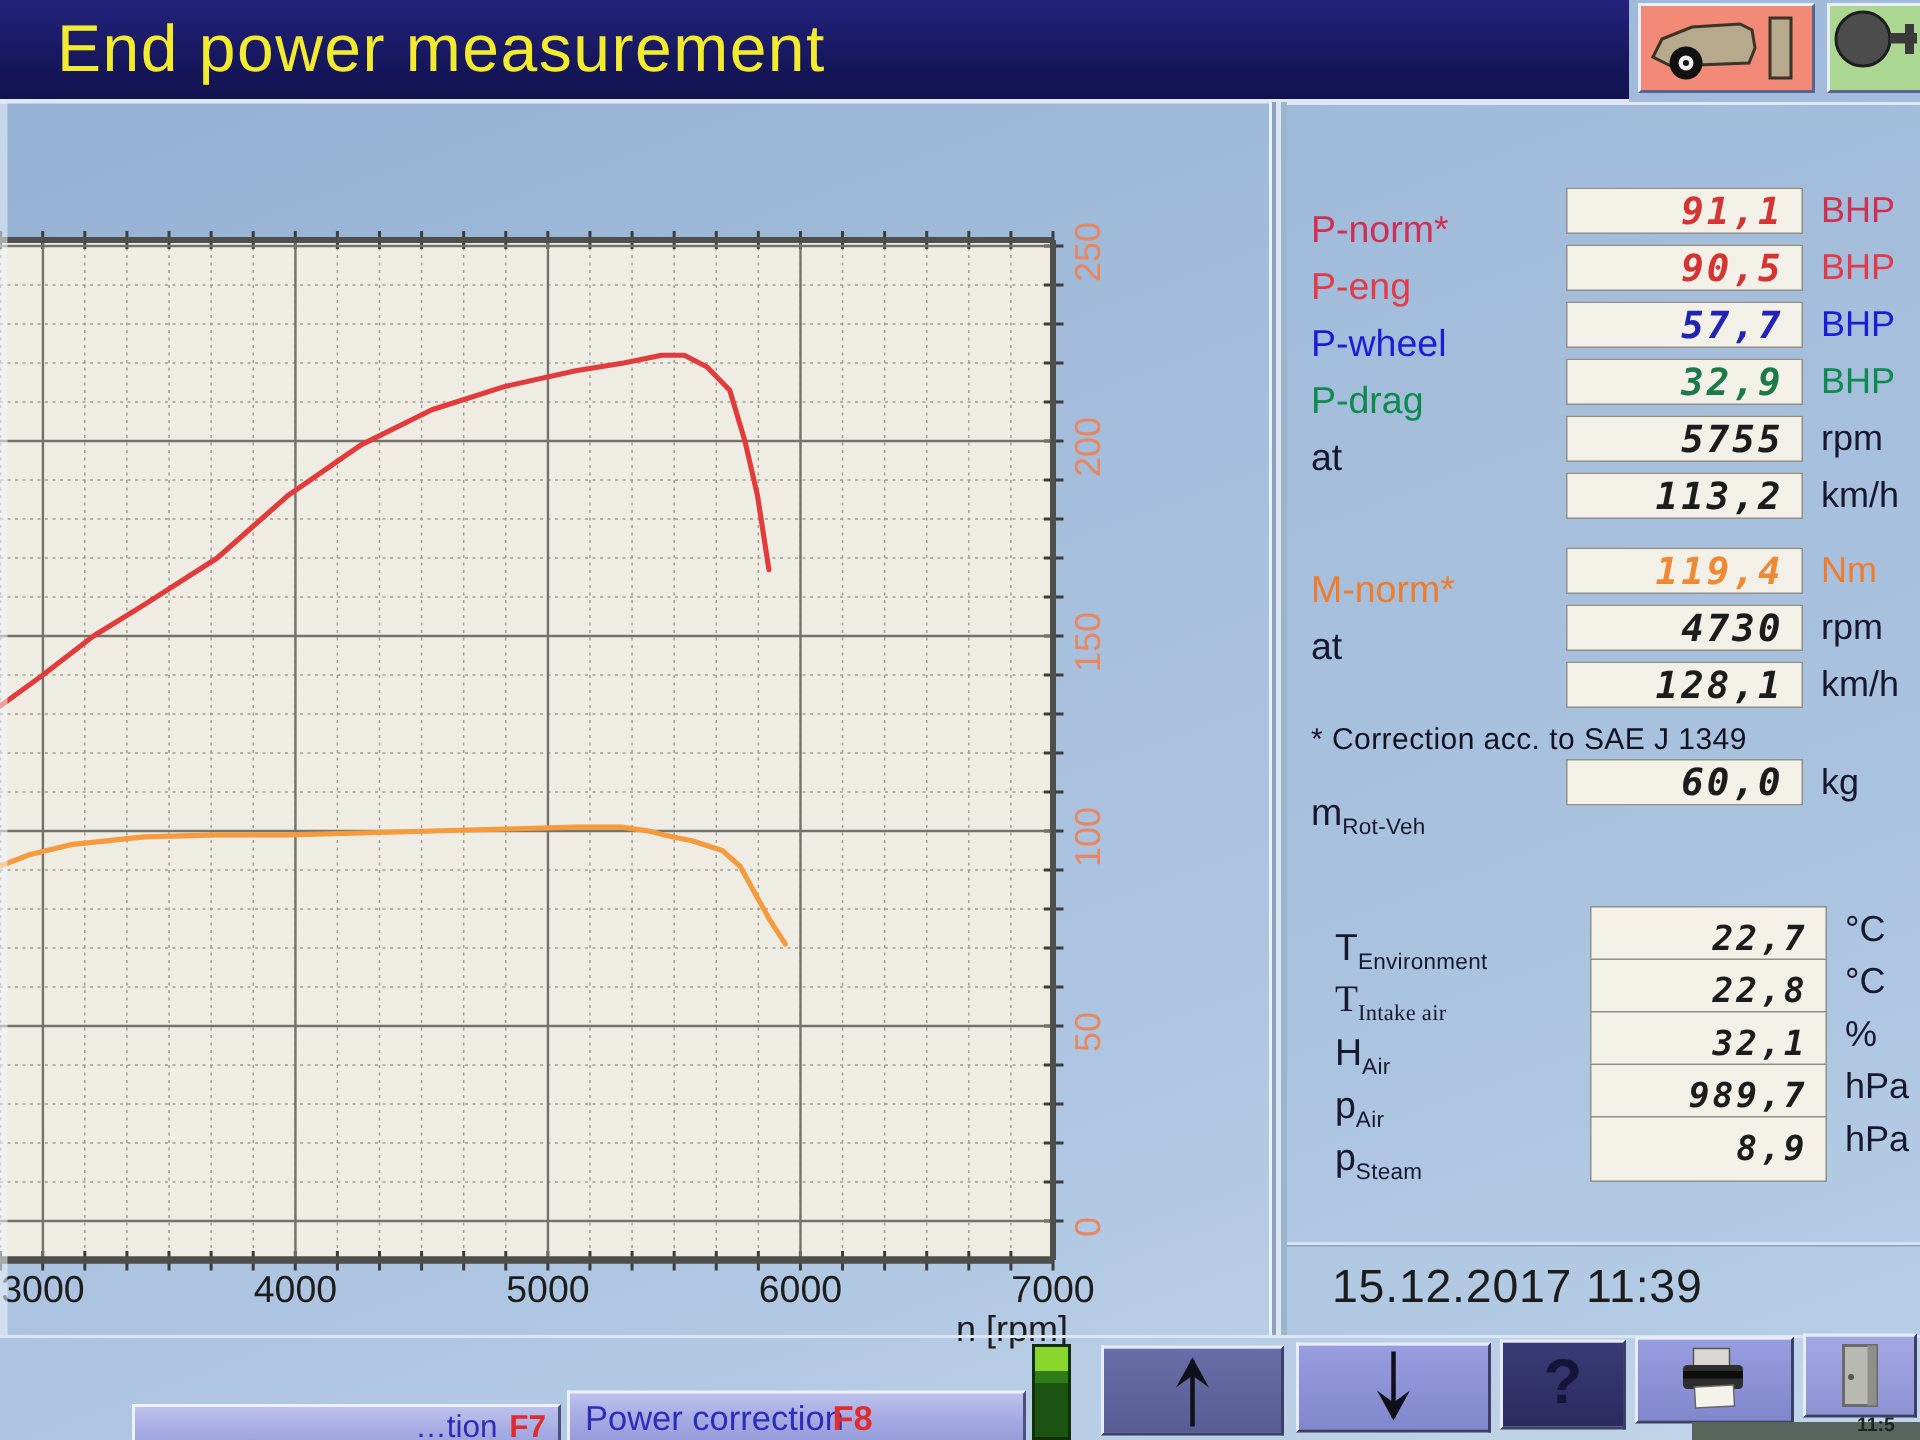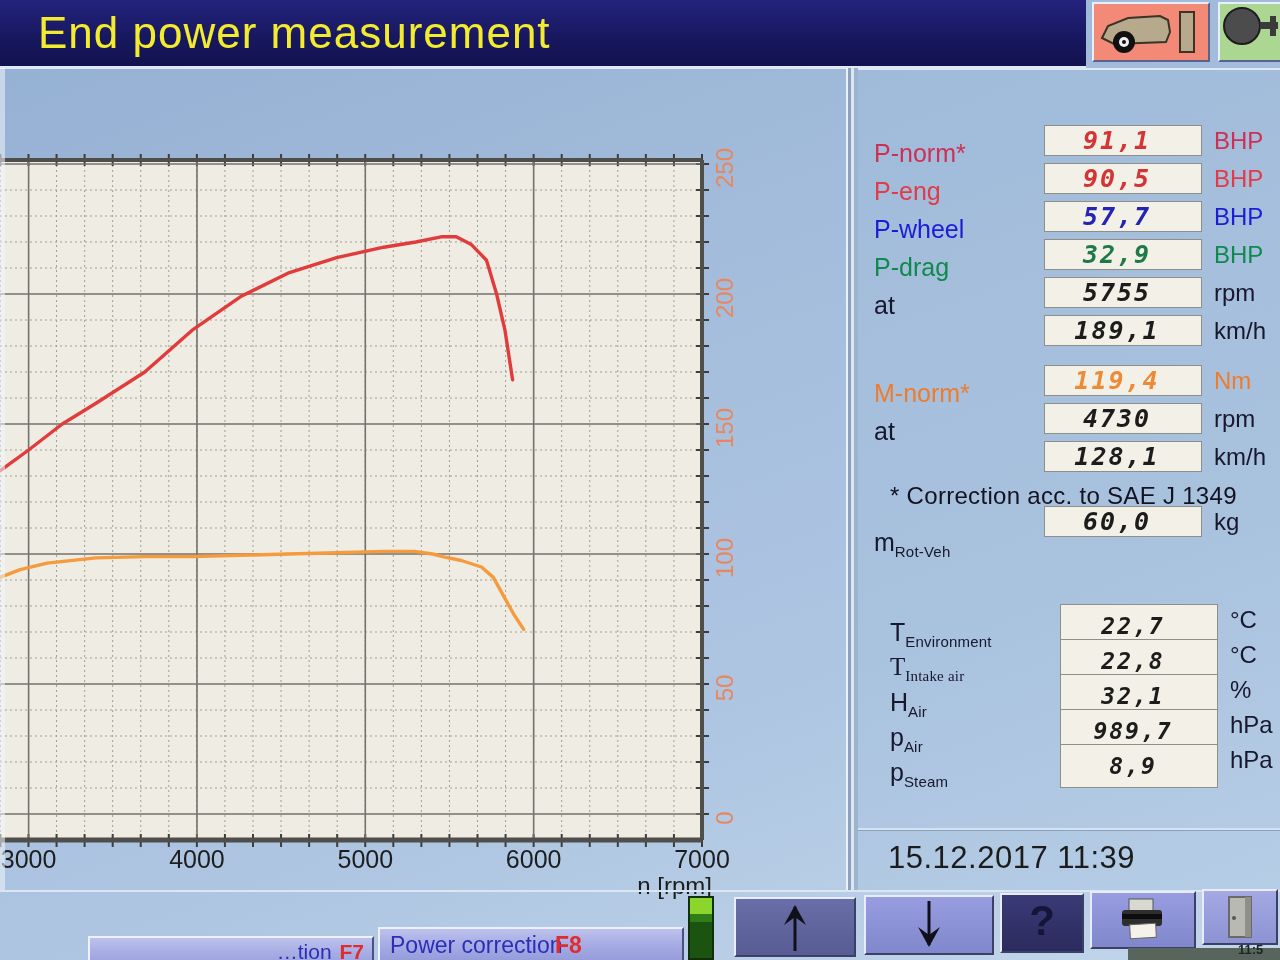--- a/index.html
+++ b/index.html
@@ -35,30 +35,30 @@
     background:linear-gradient(160deg,#a0bbda 0%,#a9c2de 60%,#b6cde6 100%);
     border-top:2px solid #dfe9f4;box-sizing:border-box;
   }
   .panel-header{position:absolute;left:16px;color:#13132b;font-size:31px;letter-spacing:.3px;}
   #max-header{top:10px;}
   #env-header{top:500px;}
   #max-rows-1{position:absolute;left:16px;top:55px;width:400px;}
   #max-rows-2{position:absolute;left:16px;top:295px;width:400px;}
   #mrot-row{position:absolute;left:16px;top:436px;width:400px;height:40px;}
   #env-rows{position:absolute;left:32px;top:534px;width:400px;}
-  #correction-note{position:absolute;left:32px;top:412px;font-size:24px;color:#121222;letter-spacing:.3px;}
+  #correction-note{position:absolute;left:16px;top:412px;font-size:20px;color:#121222;letter-spacing:.3px;}
   .vrow{position:relative;height:38px;}
   .vrow.env{height:35px;}
   .vlabel{position:absolute;left:0;top:14px;font-size:25px;white-space:nowrap;}
   .vlabel .sub{font-size:15px;vertical-align:-6px;letter-spacing:.2px;}
   .vbox{
     position:absolute;left:170px;top:0;width:158px;height:31px;
     background:#f3f0e8;border:1px solid #8f8f89;box-sizing:border-box;
     box-shadow:inset 1px 1px 0 #cicic0, inset 1px 1px 2px rgba(90,90,80,.35), 1px 1px 0 rgba(255,255,255,.75);
-    display:flex;align-items:center;justify-content:center;
+    display:flex;align-items:center;justify-content:flex-end;
   }
   .vrow.env .vbox{height:44px;}
   .lcd{
     font-family:"DejaVu Sans Mono",monospace;font-weight:bold;font-style:italic;
     font-size:25px;letter-spacing:2px;padding-right:12px;line-height:1;
   }
   .vrow.env .lcd{font-size:23px;}
   .vunit{position:absolute;left:340px;top:2px;font-size:24px;white-space:nowrap;}
   #date-divider{position:absolute;left:0px;top:758px;width:422px;height:2px;background:#d6e2ef;box-shadow:0 1px 0 #8ba2bc;}
   #datetime{position:absolute;left:30px;top:770px;font-size:31px;color:#1c1c1c;letter-spacing:.5px;}
@@ -309,21 +309,21 @@
       <div class="vrow">
         <div class="vlabel" style="color: rgb(23, 23, 46);">at</div>
         <div class="vbox">
           <span class="lcd" style="color: rgb(28, 28, 28);">5755</span>
         </div>
         <div class="vunit" style="color: rgb(23, 23, 46);">rpm</div>
       </div>
       <div class="vrow">
         <div class="vlabel" style="color: rgb(23, 23, 46);"></div>
         <div class="vbox">
-          <span class="lcd" style="color: rgb(28, 28, 28);">189,1</span>
+          <span class="lcd" style="color: rgb(28, 28, 28);">113,2</span>
         </div>
         <div class="vunit" style="color: rgb(23, 23, 46);">km/h</div>
       </div>
     </div>
   <div id="max-rows-2">
       <div class="vrow">
         <div class="vlabel" style="color: rgb(238, 124, 44);">M-norm*</div>
         <div class="vbox">
           <span class="lcd" style="color: rgb(238, 138, 53);">119,4</span>
         </div>

